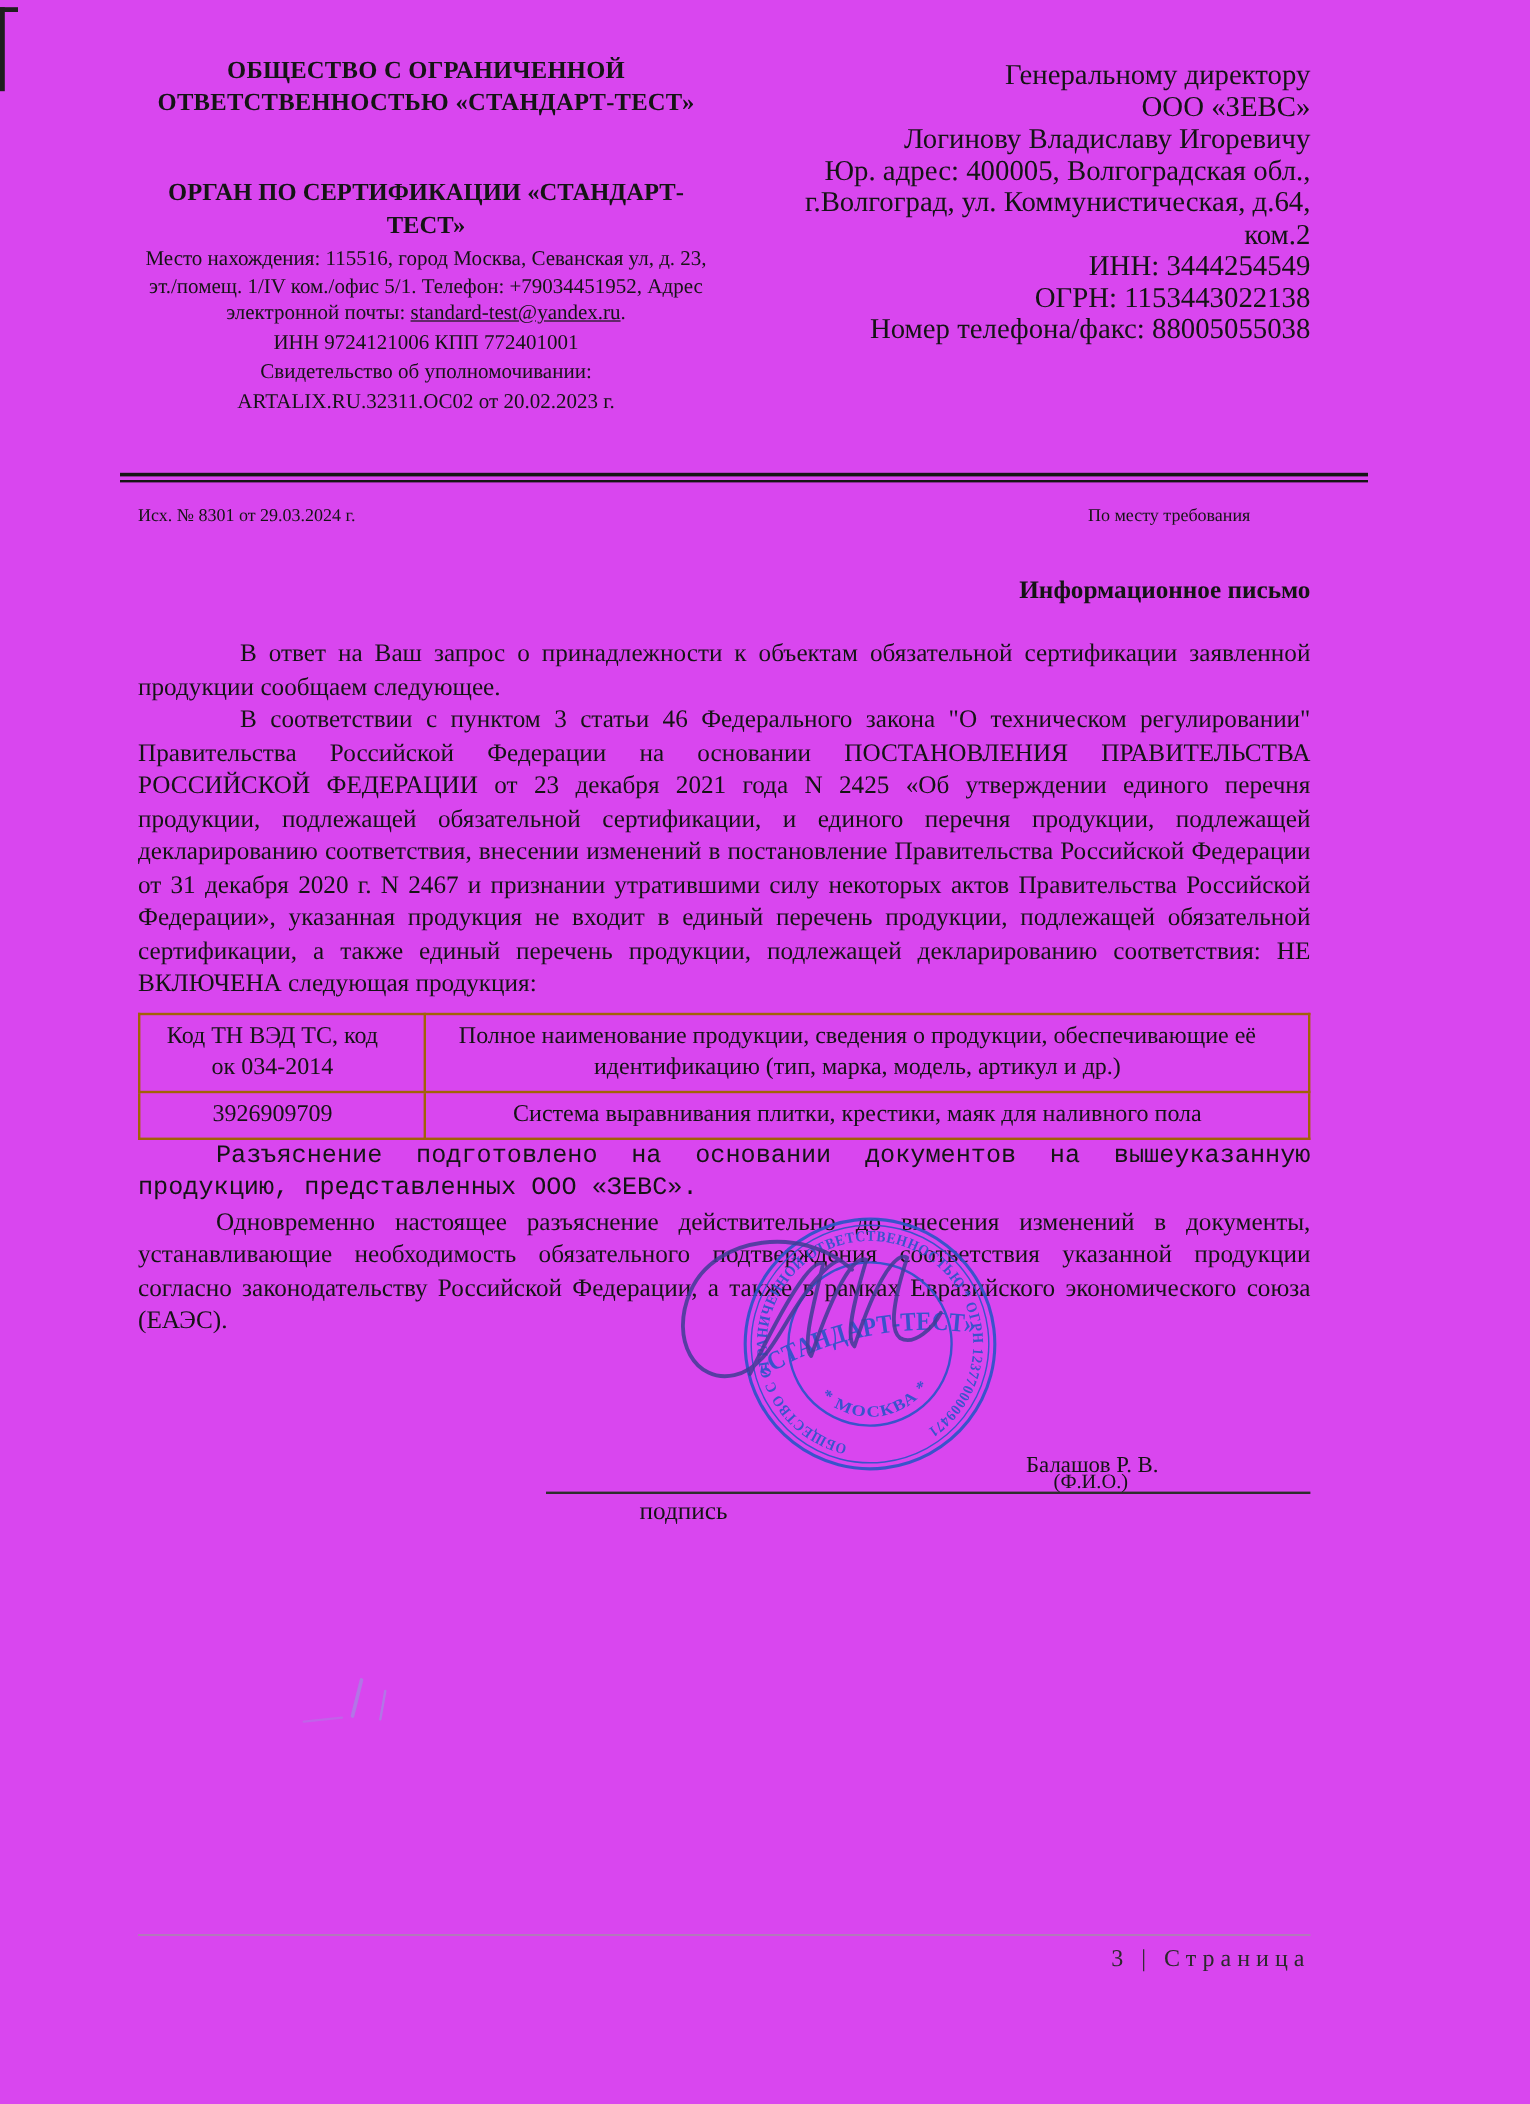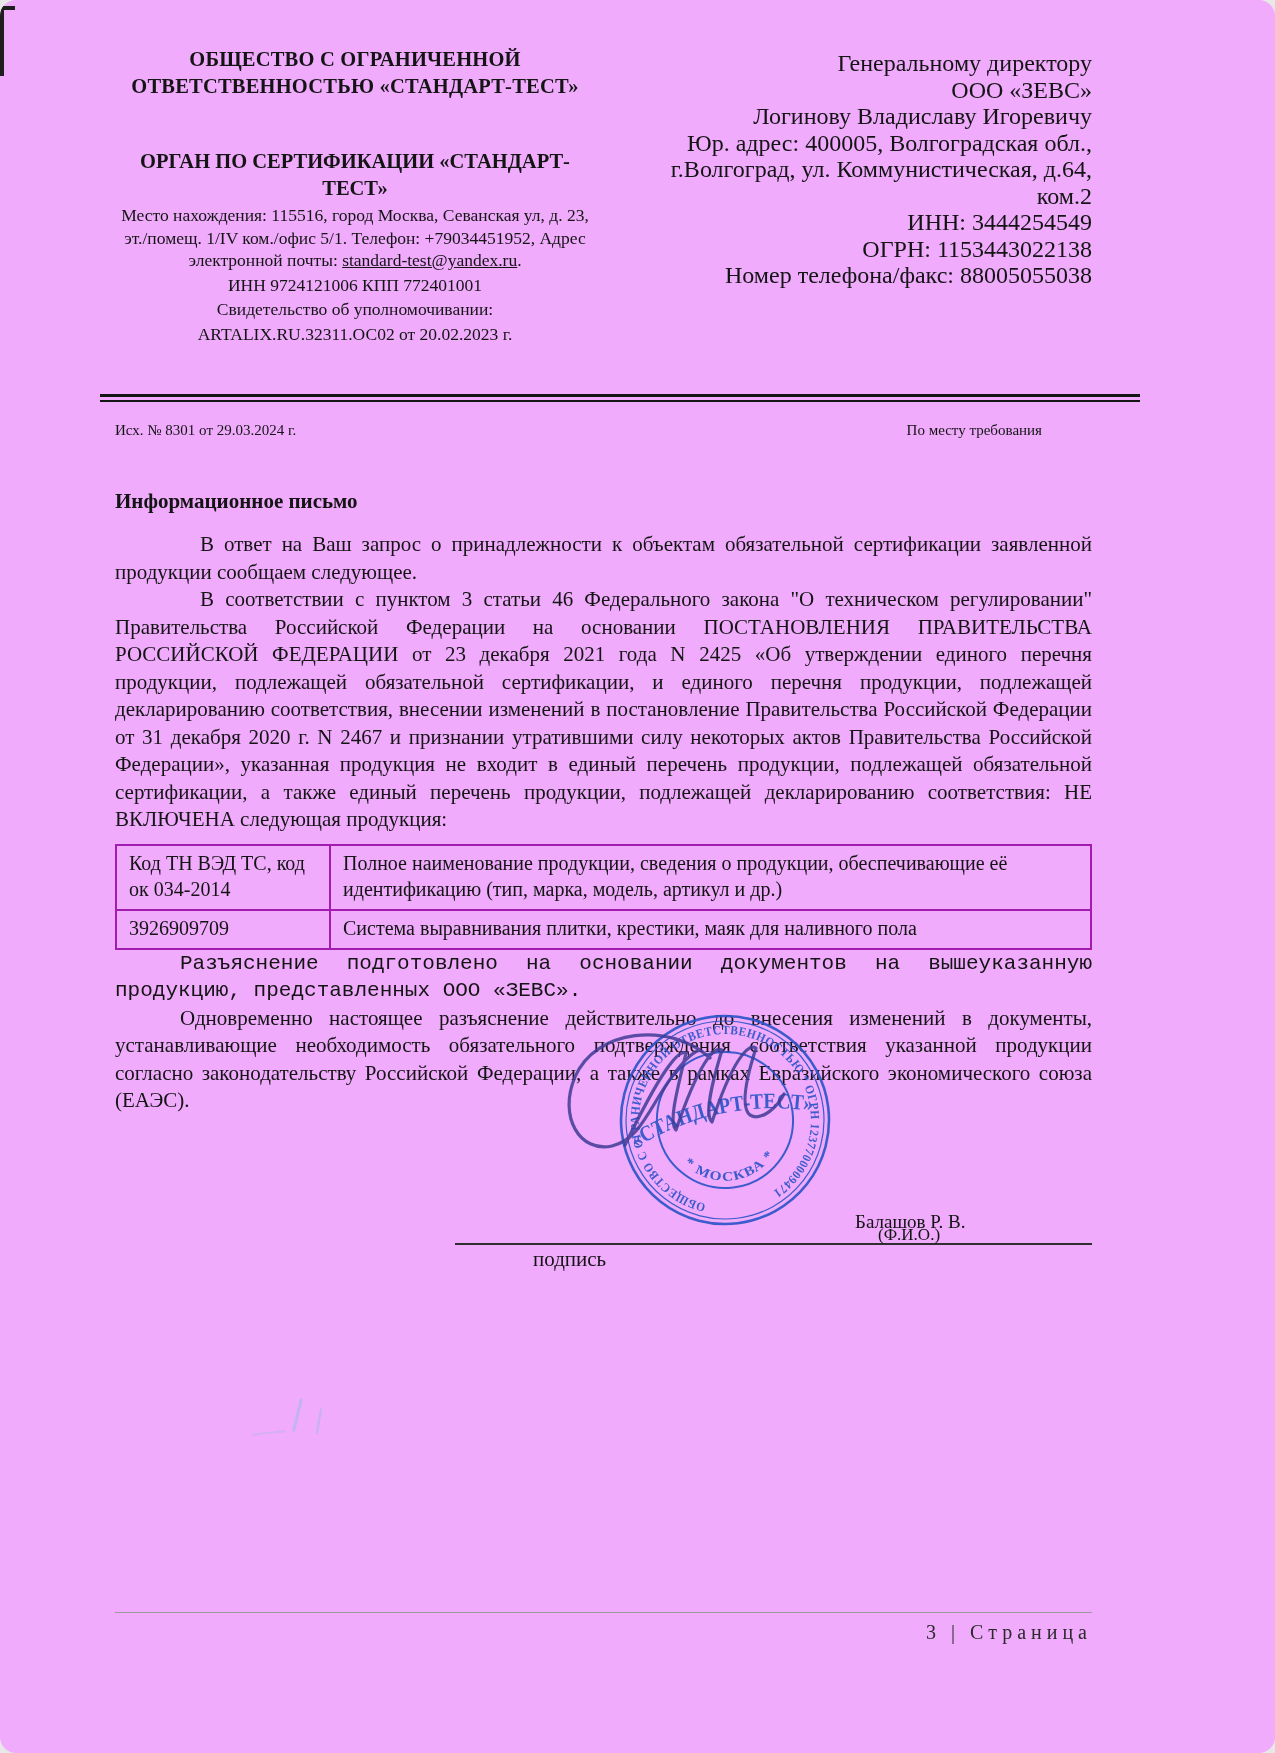--- a/index.html
+++ b/index.html
@@ -1,24 +1,23 @@
 <!DOCTYPE html>
 <html lang="ru"><head>
 <meta charset="utf-8">
 <style>
   html,body{margin:0;padding:0;background:#e8e8e8;}
   .page{
     position:relative;
     width:1275px;height:1753px;
     margin:0 auto;
-    background:#f0abfc;
+    background:#d946ef;
     font-family:"Liberation Serif","DejaVu Serif",serif;
     color:#141414;
     overflow:hidden;
-    border-radius:16px;
   }
   
   .corner-v{position:absolute;left:0;top:6px;width:4px;height:70px;background:#1e1e1e;}
   .corner-h{position:absolute;left:0;top:6px;width:15px;height:4px;background:#1e1e1e;}
 
   
   .hdr-left{position:absolute;left:118px;top:46px;width:474px;text-align:center;}
   .company-title{font-weight:bold;font-size:20.5px;line-height:27px;letter-spacing:.2px;}
   .org-title{font-weight:bold;font-size:20.5px;line-height:27px;margin-top:48px;}
   .hdr-details{font-size:17.5px;line-height:22.5px;margin-top:2px;}
@@ -26,31 +25,31 @@
   .hdr-right{position:absolute;left:610px;top:50px;width:482px;text-align:right;font-size:24px;line-height:26.5px;}
 
   
   .rule{position:absolute;left:100px;top:394px;width:1040px;height:3px;
         border-top:3px solid #151515;border-bottom:2px solid #151515;}
 
   
   .meta{position:absolute;left:115px;top:422px;width:977px;display:flex;justify-content:space-between;font-size:15px;}
   .meta .dest{padding-right:50px;}
 
-  .letter-title{position:absolute;left:115px;top:479px;width:977px;text-align:left;font-weight:bold;font-size:21px;margin-top:10px;}
+  .letter-title{position:absolute;left:115px;top:479px;width:977px;text-align:right;font-weight:bold;font-size:21px;}
 
   
   .body-flow{position:absolute;left:115px;top:531px;width:977px;font-size:21px;line-height:27.5px;}
   .para{margin:0;text-align:justify;}
   .ind-lg{text-indent:85px;}
   .ind-sm{text-indent:65px;}
   .gap-top{font-family:Liberation Mono, monospace;}
 
   table.products{border-collapse:collapse;width:977px;margin-top:10px;font-size:20px;line-height:26px;}
-  table.products td{border:2px solid #a21caf;padding:4px 4px 7px 12px;vertical-align:top;text-align:left;text-indent:0;}
+  table.products td{border:2px solid #a16207;padding:4px 28px 7px 12px;vertical-align:top;text-align:center;text-indent:0;}
   td.col-code{width:196px;}
 
   
   .signer-role{position:absolute;left:115px;top:1186px;width:335px;font-size:21px;line-height:30px;}
   .sig-line{position:absolute;left:455px;top:1243px;width:637px;border-top:2px solid #2e2e2e;}
   .sig-caption{position:absolute;left:533px;top:1247px;font-size:21px;}
   .signer-name{position:absolute;left:855px;top:1211px;font-size:19px;}
   .fio-caption{position:absolute;left:878px;top:1225px;font-size:17px;}
 
   .stamp{position:absolute;left:605px;top:1000px;width:240px;height:240px;transform:rotate(-7deg);opacity:.93;}

